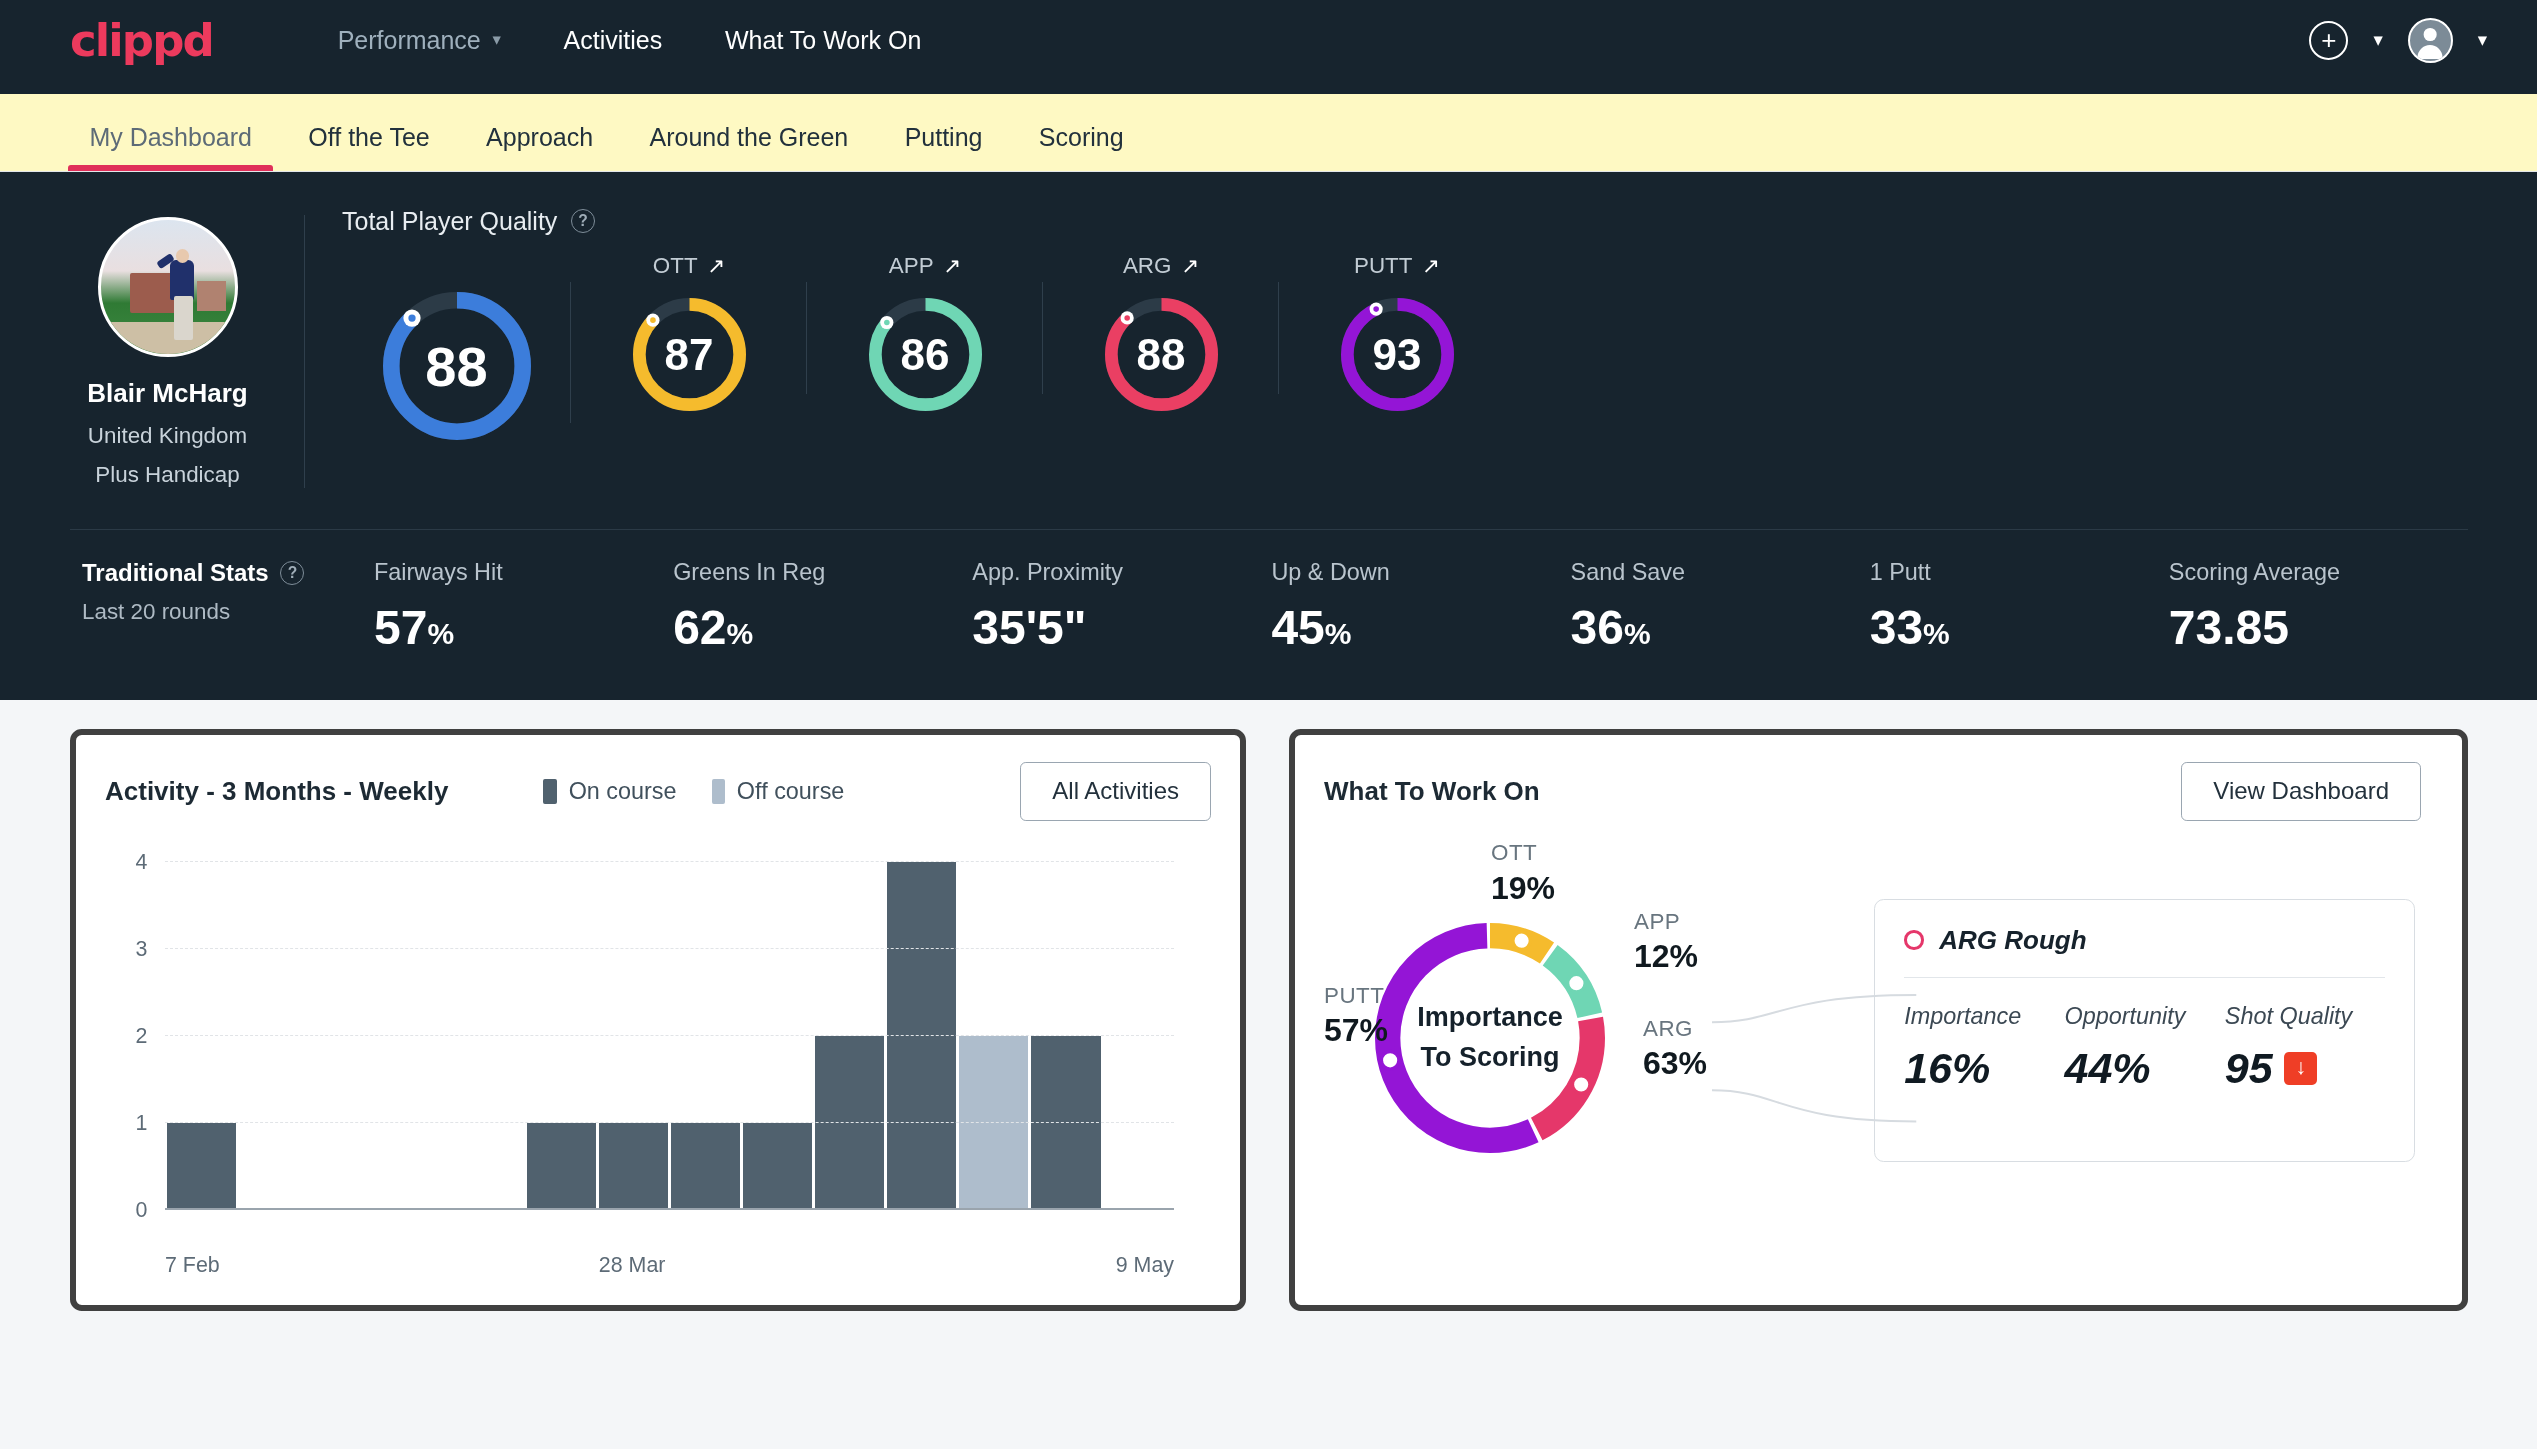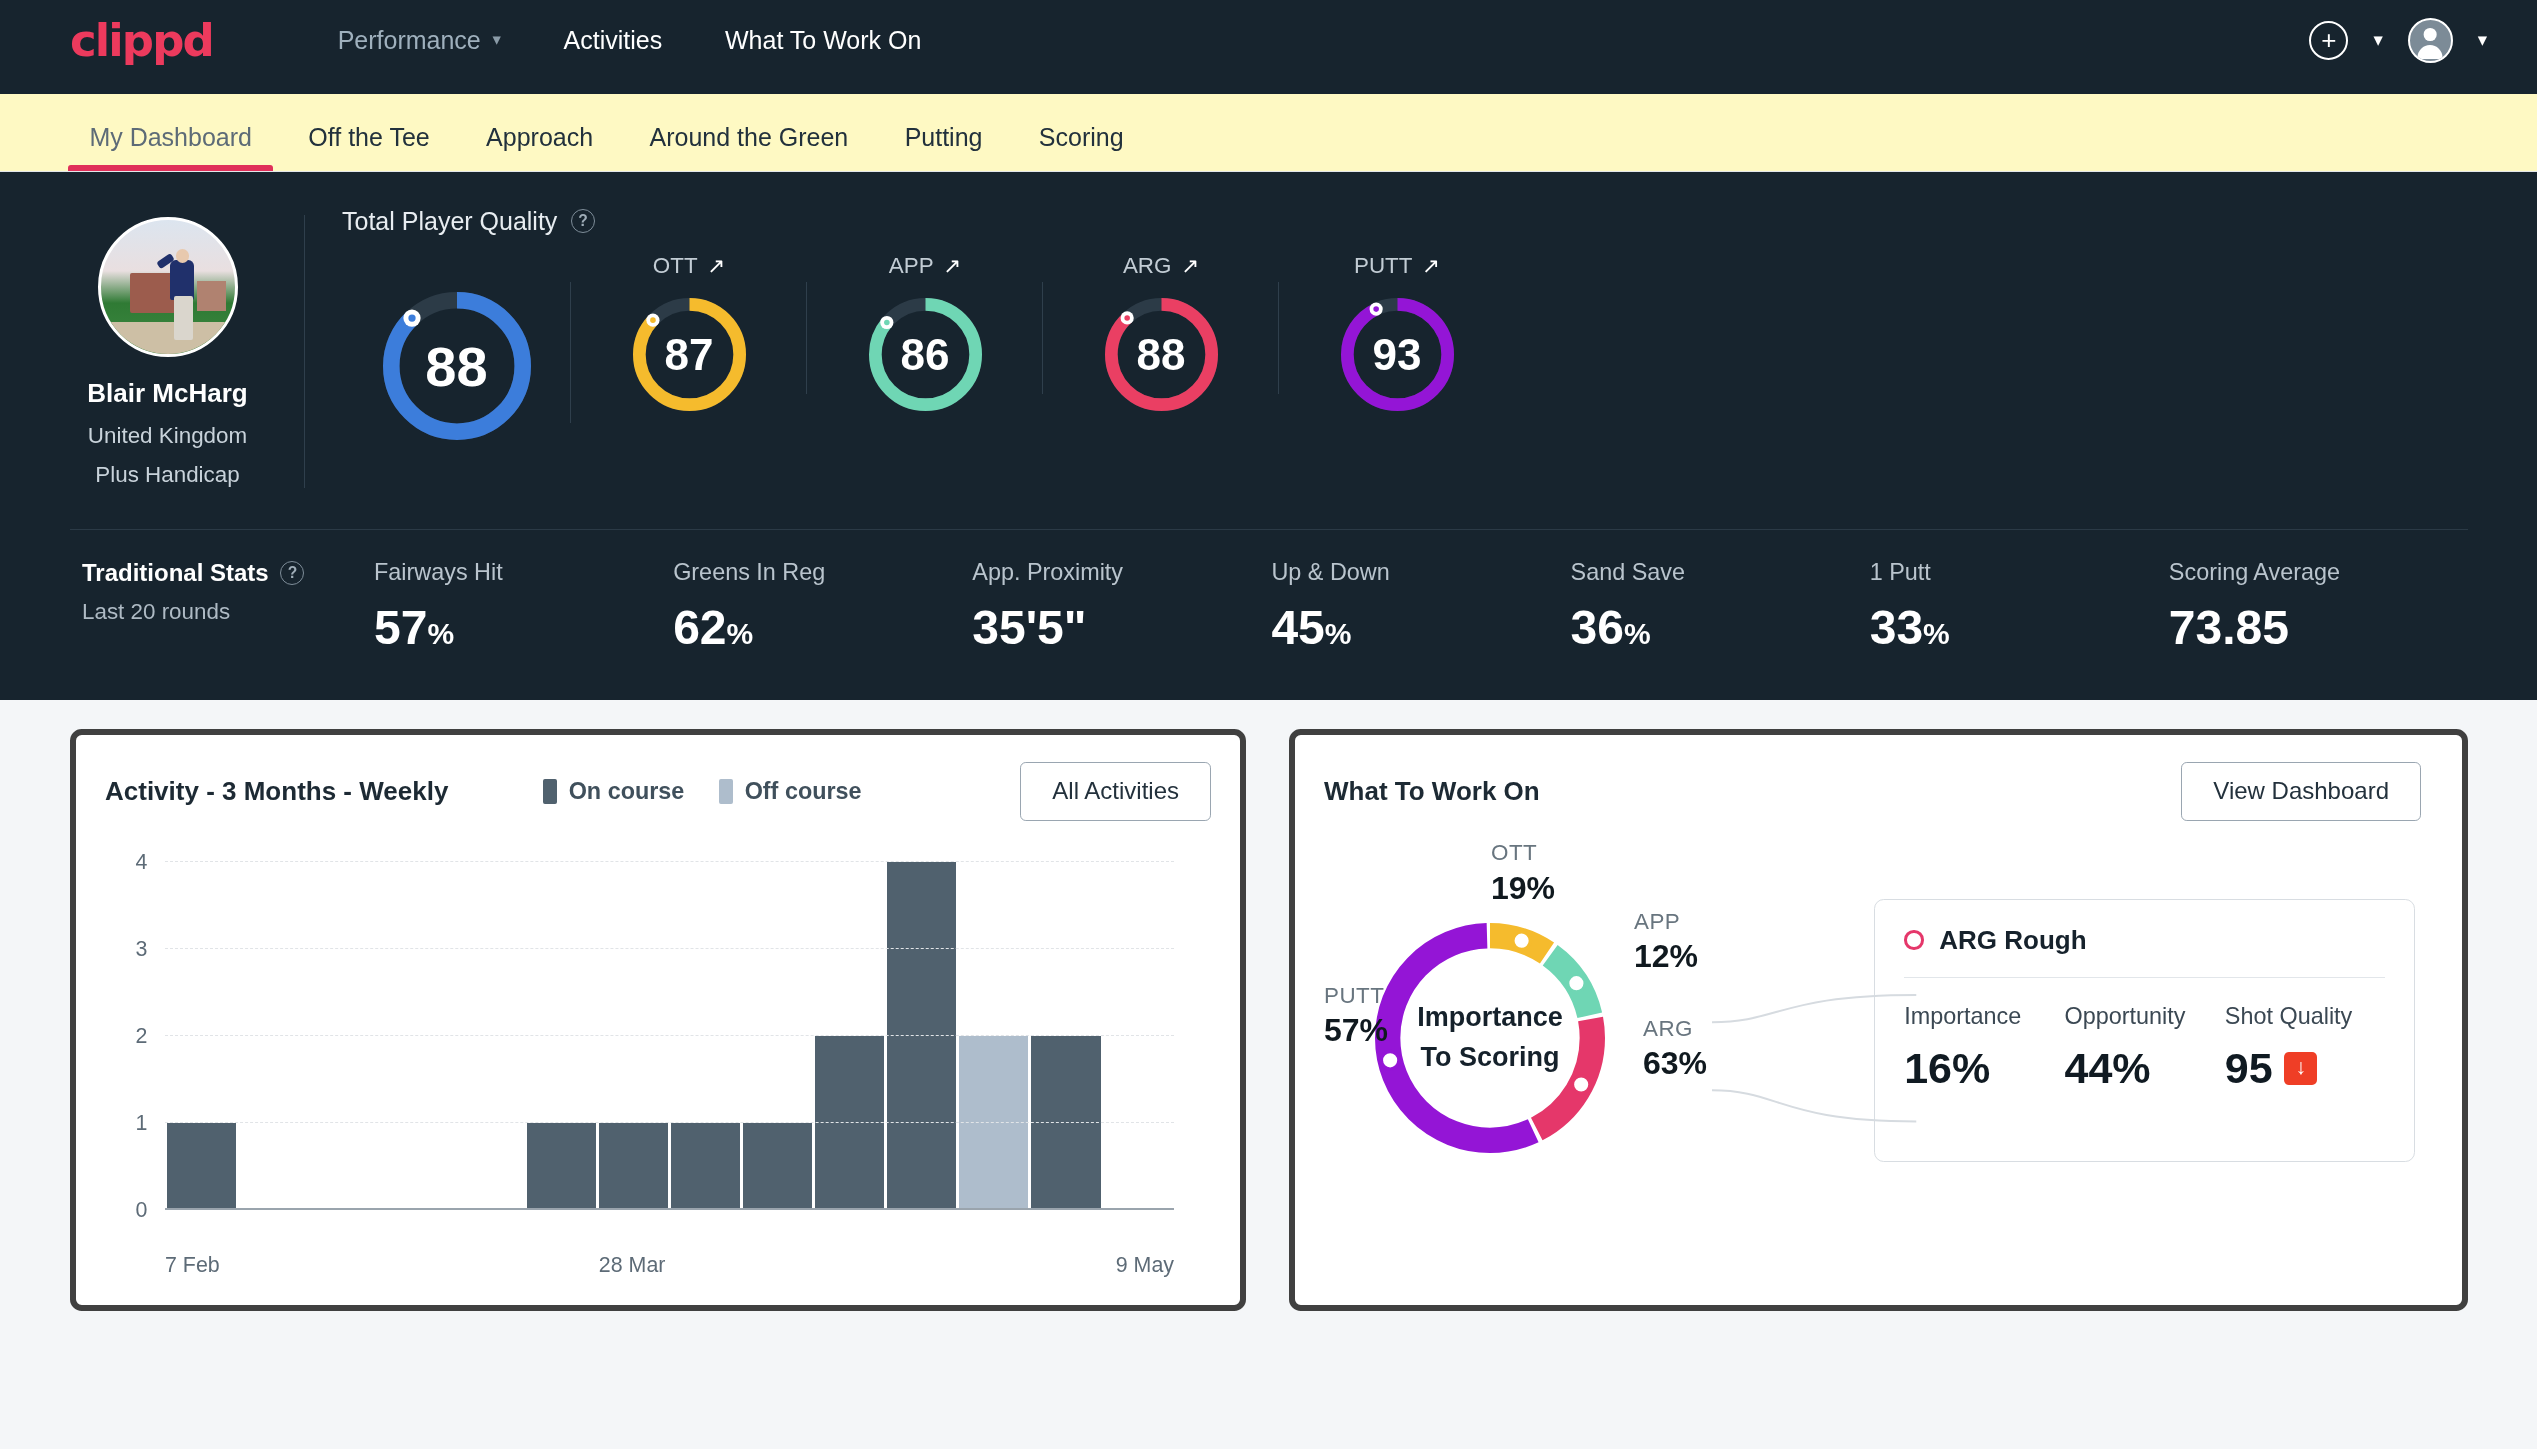--- a/index.html
+++ b/index.html
@@ -162,21 +162,21 @@
   
   .cards { display: flex; gap: 43px; padding: 29px 70px 0 70px; }
   .card {
     background: #fff; border: 6px solid #404040; border-radius: 11.7px;
     padding: 27px 29px 5px 29px;
   }
   .card.activity { width: 1176px; height: 582px; }
   .card.wtwo { flex: 1; height: 582px; padding-right: 41px; }
   .card-head { display: flex; align-items: center; }
   .card-title { font-size: 26px; font-weight: bold; color: #1d2a34; }
-  .legend { display: flex; align-items: center; gap: 35px; margin-left: 95px; font-weight: bold; }
+  .legend { display: flex; align-items: center; gap: 35px; margin-left: 95px; }
   .legend-item { display: flex; align-items: center; gap: 11.7px; font-size: 23.4px; color: #40505c; }
   .swatch { width: 13.6px; height: 25px; border-radius: 1.9px; }
   .btn {
     margin-left: auto; border: 1.5px solid #9aa6b1; border-radius: 5.8px;
     background: #fff; font-size: 24px; color: #23313c;
     padding: 14.6px 31px; cursor: pointer; font-family: "Liberation Sans", sans-serif;
   }
 
   
   .chart { position: relative; margin-top: 25px; height: 428px; }
@@ -210,20 +210,21 @@
     font-size: 27px; font-weight: bold; color: #15212b; line-height: 1.45;
   }
   .dlabel { position: absolute; text-align: left; }
   .dlabel .k { font-size: 22.4px; color: #68757f; letter-spacing: 0.5px; }
   .dlabel .v { font-size: 32px; font-weight: bold; color: #10191f; margin-top: 3.9px; }
 
   .detail {
     position: absolute; right: 5.8px; top: 60px; width: 541px; height: 263px;
     border: 1px solid #d8dde2; border-radius: 9.7px; background: #fff;
     padding: 25px 29px;
+    font-style: italic;
   }
   .detail-head { display: flex; align-items: center; gap: 15.6px; }
   .dot-ring {
     width: 19.5px; height: 19.5px; border-radius: 50%;
     border: 3.9px solid #e5376a;
   }
   .detail-title { font-size: 26px; font-weight: bold; color: #16222c; }
   .detail-hr { height: 1px; background: #e2e6ea; margin: 21.4px 0 25px 0; }
   .detail-cols { display: flex; }
   .dcol { flex: 1; }

